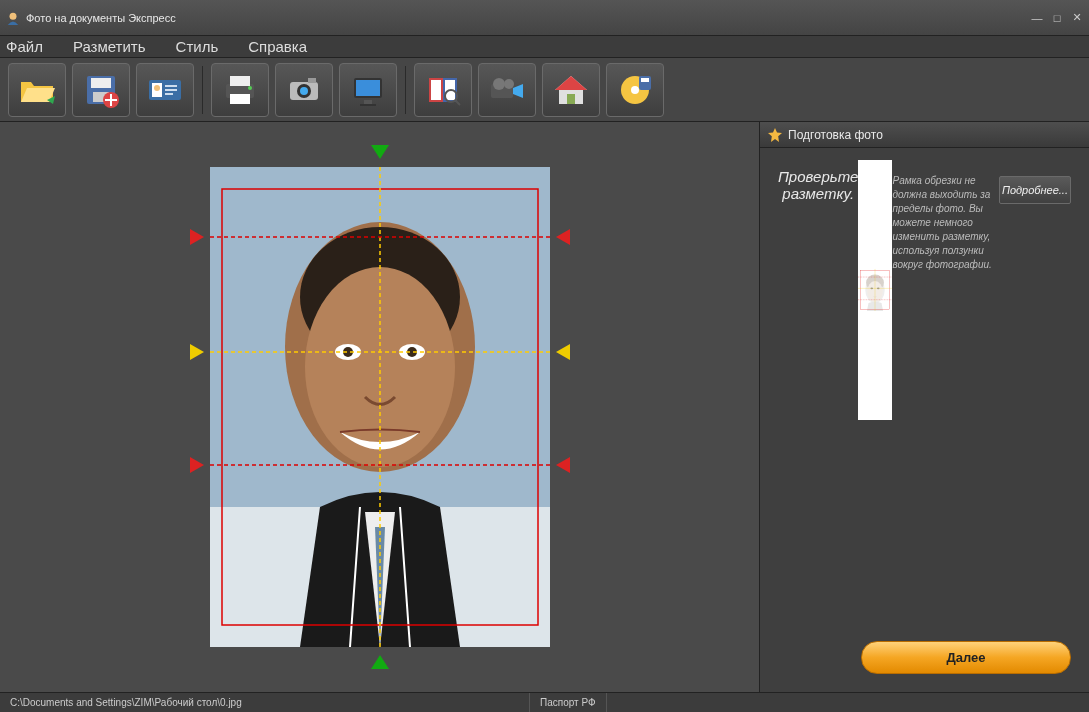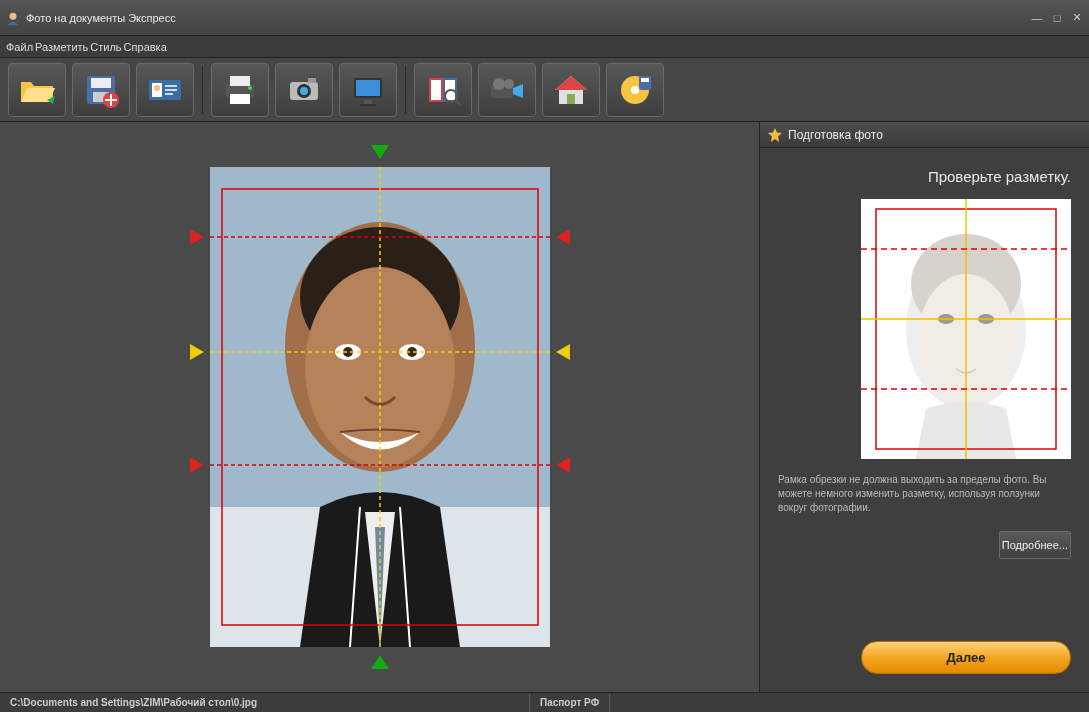--- a/index.html
+++ b/index.html
@@ -1,50 +1,50 @@
 <!DOCTYPE html>
 <html><head>
 <meta charset="utf-8">
 <style>
 * { box-sizing: border-box; margin: 0; padding: 0; font-family: Tahoma, Arial, sans-serif; }
 body { width: 1089px; height: 712px; background: #4a4a4a; overflow: hidden; display: flex; flex-direction: column; }
 .titlebar { height: 36px; background: linear-gradient(#555,#444); display: flex; align-items: center; padding: 0 6px; color: #e8e8e8; font-size: 11px; border-bottom: 1px solid #222; }
 .titlebar .app-icon { width: 14px; height: 14px; margin-right: 6px; }
 .titlebar .win-controls { margin-left: auto; display: flex; gap: 8px; }
 .titlebar .win-controls span { width: 12px; height: 12px; display: inline-flex; align-items: center; justify-content: center; color: #ccc; font-size: 11px; cursor: pointer; }
-.menubar { height: 22px; background: #3c3c3c; display: flex; align-items: center; padding: 0 6px; gap: 2px; font-size: 11px; color: #ddd; border-bottom: 1px solid #222; }
+.menubar { height: 22px; background: #3c3c3c; display: flex; align-items: center; padding: 0 6px; gap: 30px; font-size: 15px; color: #ddd; border-bottom: 1px solid #222; }
 .menubar span { cursor: pointer; }
 .toolbar { height: 64px; background: #464646; display: flex; align-items: center; padding: 4px 8px; gap: 6px; border-bottom: 1px solid #222; }
 .tool-btn { width: 58px; height: 54px; background: linear-gradient(#575757,#3e3e3e); border: 1px solid #6a6a6a; border-radius: 4px; display: flex; align-items: center; justify-content: center; cursor: pointer; }
 .tool-sep { width: 1px; height: 48px; background: #2a2a2a; margin: 0 2px; }
 .main { flex: 1; display: flex; background: #4a4a4a; overflow: hidden; }
 .canvas-area { flex: 1; position: relative; display: flex; align-items: center; justify-content: center; }
 .photo-wrap { position: relative; width: 340px; height: 480px; background: #ccc; }
 .photo-wrap svg { position: absolute; inset: 0; width: 100%; height: 100%; }
 .marker { position: absolute; width: 0; height: 0; }
 .tri-r { border-top: 8px solid transparent; border-bottom: 8px solid transparent; }
 .tri-l { border-top: 8px solid transparent; border-bottom: 8px solid transparent; }
 .tri-d { border-left: 9px solid transparent; border-right: 9px solid transparent; }
 .tri-u { border-left: 9px solid transparent; border-right: 9px solid transparent; }
 .side-panel { width: 330px; background: #3f3f3f; border-left: 1px solid #222; display: flex; flex-direction: column; }
 .panel-header { height: 26px; background: linear-gradient(#4e4e4e,#3a3a3a); display: flex; align-items: center; padding: 0 8px; color: #e8e8e8; font-size: 12px; gap: 6px; border-bottom: 1px solid #222; }
 .tabs { display: flex; gap: 4px; padding: 6px 8px 0 8px; }
 .tab { padding: 4px 12px; font-size: 11px; color: #ccc; background: #444; border: 1px solid #5a5a5a; border-bottom: none; cursor: pointer; }
 .tab.active { background: #3f3f3f; border: 1px dotted #ccc; }
-.panel-body { flex: 1; padding: 12px 18px; display: flex; flex-direction: column; align-items: flex-end; color: #e8e8e8; overflow: hidden; }
+.panel-body { flex: 1; padding: 12px 18px; display: flex; flex-direction: row; align-items: flex-start; color: #e8e8e8; overflow: hidden; font-style: italic; }
 .check-title { font-size: 15px; margin: 8px 0 14px 0; text-align: center; }
 .ref-photo { width: 210px; height: 260px; background: #fff; position: relative; }
 .ref-photo svg { position: absolute; inset: 0; width: 100%; height: 100%; }
 .hint { font-size: 10px; color: #bbb; margin-top: 14px; line-height: 1.4; }
 .btn-row { display: flex; gap: 12px; margin-top: 16px; }
 .btn { padding: 7px 2px; font-size: 11px; background: linear-gradient(#5a5a5a,#404040); border: 1px solid #6a6a6a; color: #eee; cursor: pointer; border-radius: 2px; }
 .next-wrap { padding: 14px 18px 18px 18px; display: flex; justify-content: flex-end; }
 .btn-next { width: 210px; padding: 8px 0; font-size: 13px; font-weight: bold; text-align: center; background: linear-gradient(#ffd27a,#f5a623,#e38a00); border: 1px solid #b96d00; border-radius: 16px; color: #222; cursor: pointer; }
 .statusbar { height: 20px; background: #3c3c3c; border-top: 1px solid #222; display: flex; align-items: center; font-size: 10px; color: #ccc; }
-.statusbar .cell { padding: 0 10px; border-right: 1px solid #555; height: 100%; display: flex; align-items: center; font-weight: bold; }
+.statusbar .cell { padding: 0 10px; border-right: 1px solid #555; height: 100%; display: flex; align-items: center; }
 .statusbar .cell:first-child { flex: 0 0 530px; }
 </style>
 </head>
 <body>
 
 <div class="titlebar">
   <svg class="app-icon" viewBox="0 0 16 16">
       <circle cx="8" cy="6" r="4" fill="#f0c07a"></circle>
       <path d="M2 16 Q8 8 14 16" fill="#3a6ea5"></path>
     </svg>

